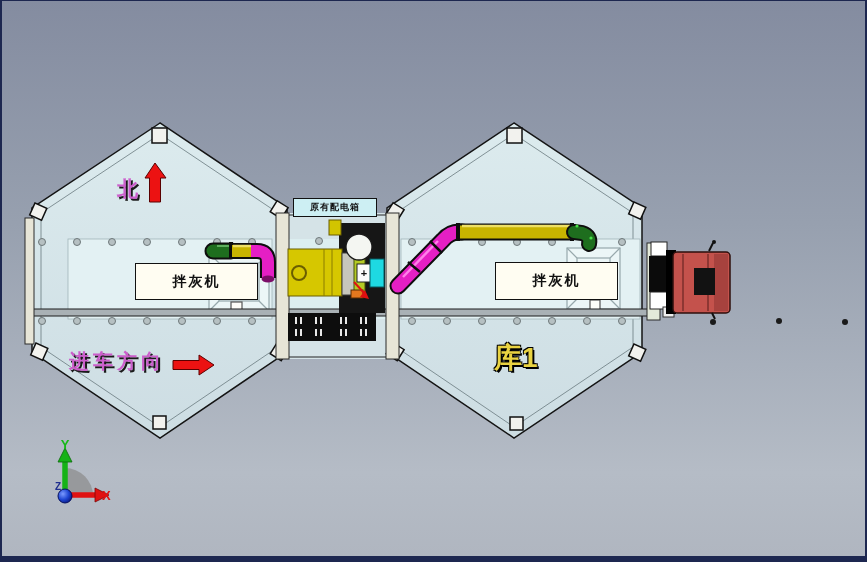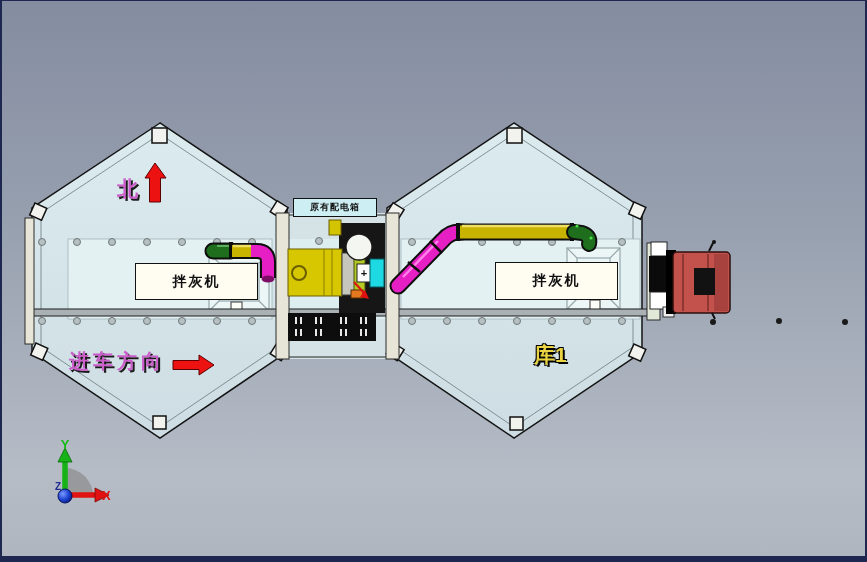--- a/index.html
+++ b/index.html
@@ -7,22 +7,22 @@
     position:relative;width:867px;height:562px;box-sizing:border-box;
     border:2px solid #1d2750;border-top-width:1px;border-bottom-width:6px;
     background:linear-gradient(180deg,#848ca0 0%,#97a0af 40%,#b5bcc6 85%,#b0b6c0 100%);
     overflow:hidden;font-family:"Liberation Sans",sans-serif;
   }
   .viewport svg{position:absolute;left:0;top:0;}
   .lbl{position:absolute;font-weight:bold;white-space:nowrap;line-height:1;}
   .lbl.magenta{color:#cc5ecc;text-shadow:2px 2px 0 #1a1a1a;}
   #north-lbl{left:115px;top:177px;font-size:21px;}
   #dir-lbl{left:67px;top:350px;font-size:20px;letter-spacing:4px;}
-  #wh-lbl{left:492px;top:343px;font-size:21px;color:#e9d342;
-    text-shadow:-1px -1px 0 #000,1px -1px 0 #000,-1px 1px 0 #000,2px 2px 0 #000;margin-left:40px;}
+  #wh-lbl{left:492px;top:343px;font-size:28px;color:#e9d342;
+    text-shadow:-1px -1px 0 #000,1px -1px 0 #000,-1px 1px 0 #000,2px 2px 0 #000;}
   .annobox{position:absolute;display:flex;align-items:center;justify-content:center;
     background:#fffdf2;border:1px solid #111;color:#111;font-weight:bold;text-align:center;}
   #distbox{left:291px;top:197px;width:82px;height:17px;background:#cdeff3;font-size:9px;letter-spacing:1px;}
   #mixL{left:133px;top:262px;width:121px;height:35px;font-size:14px;letter-spacing:2px;border-width:1.5px;}
   #mixR{left:493px;top:261px;width:121px;height:36px;font-size:14px;letter-spacing:2px;border-width:1.5px;}
 </style>
 </head>
 <body>
 
 <div class="viewport">

